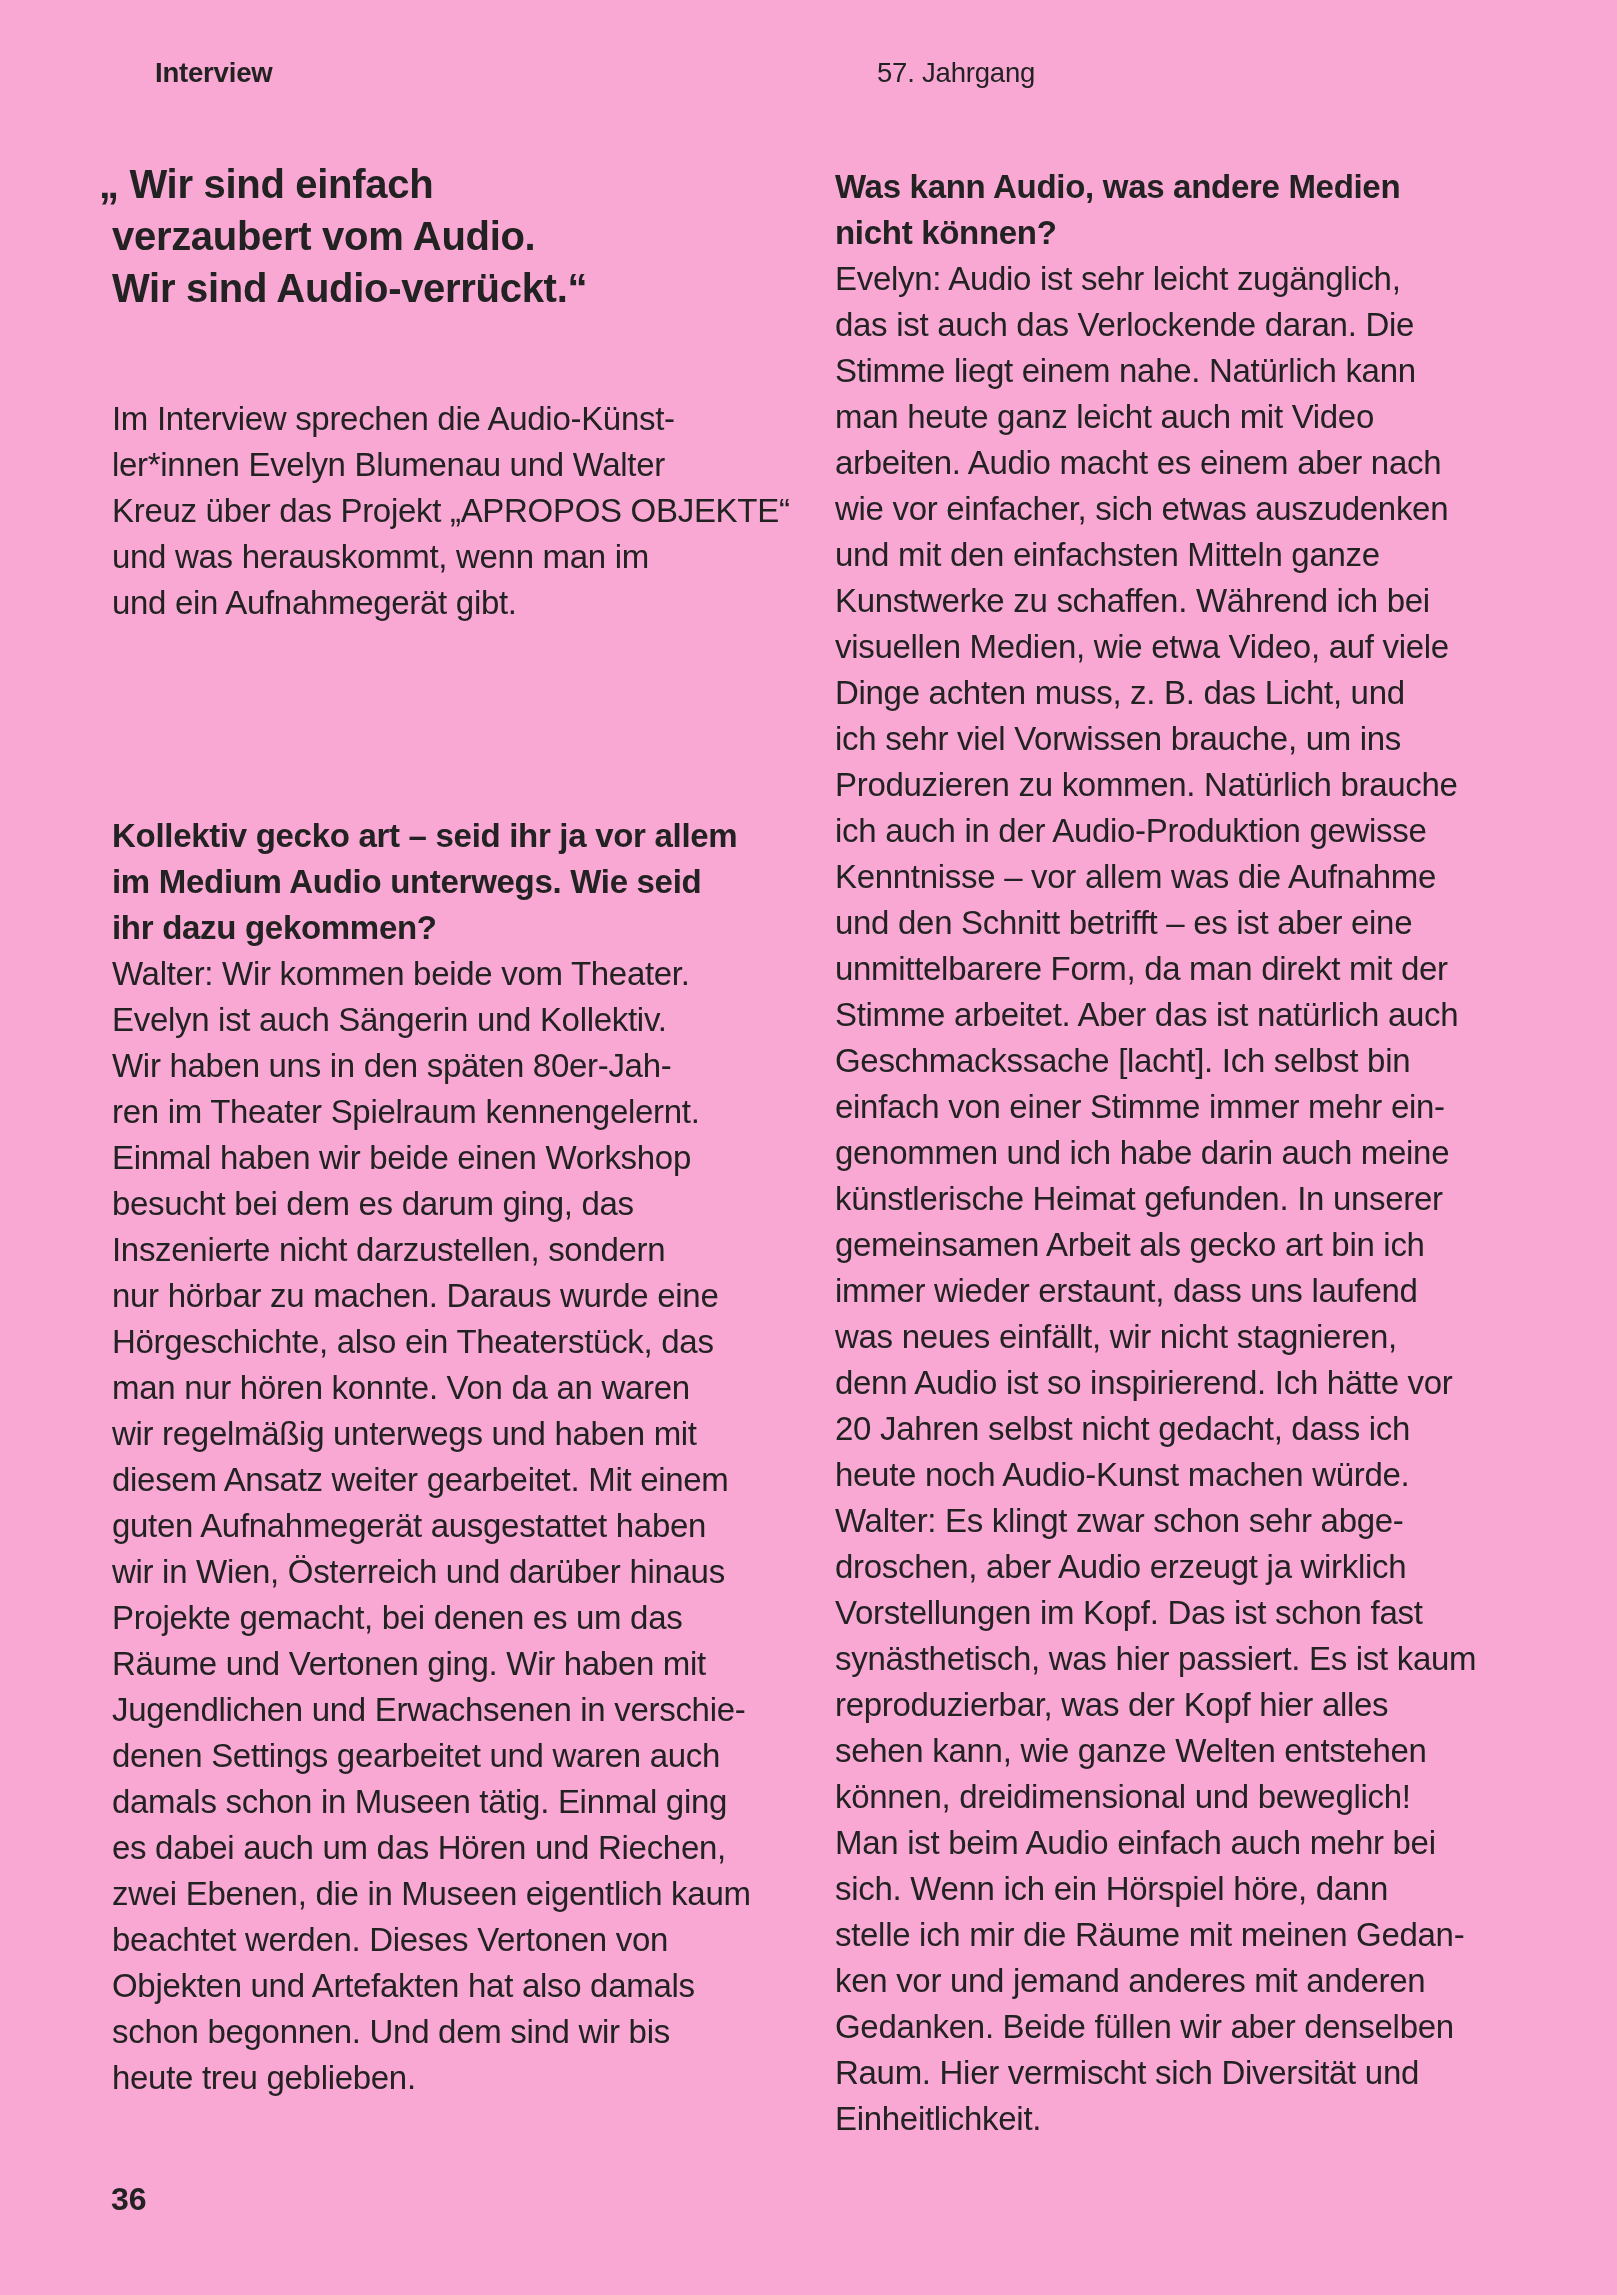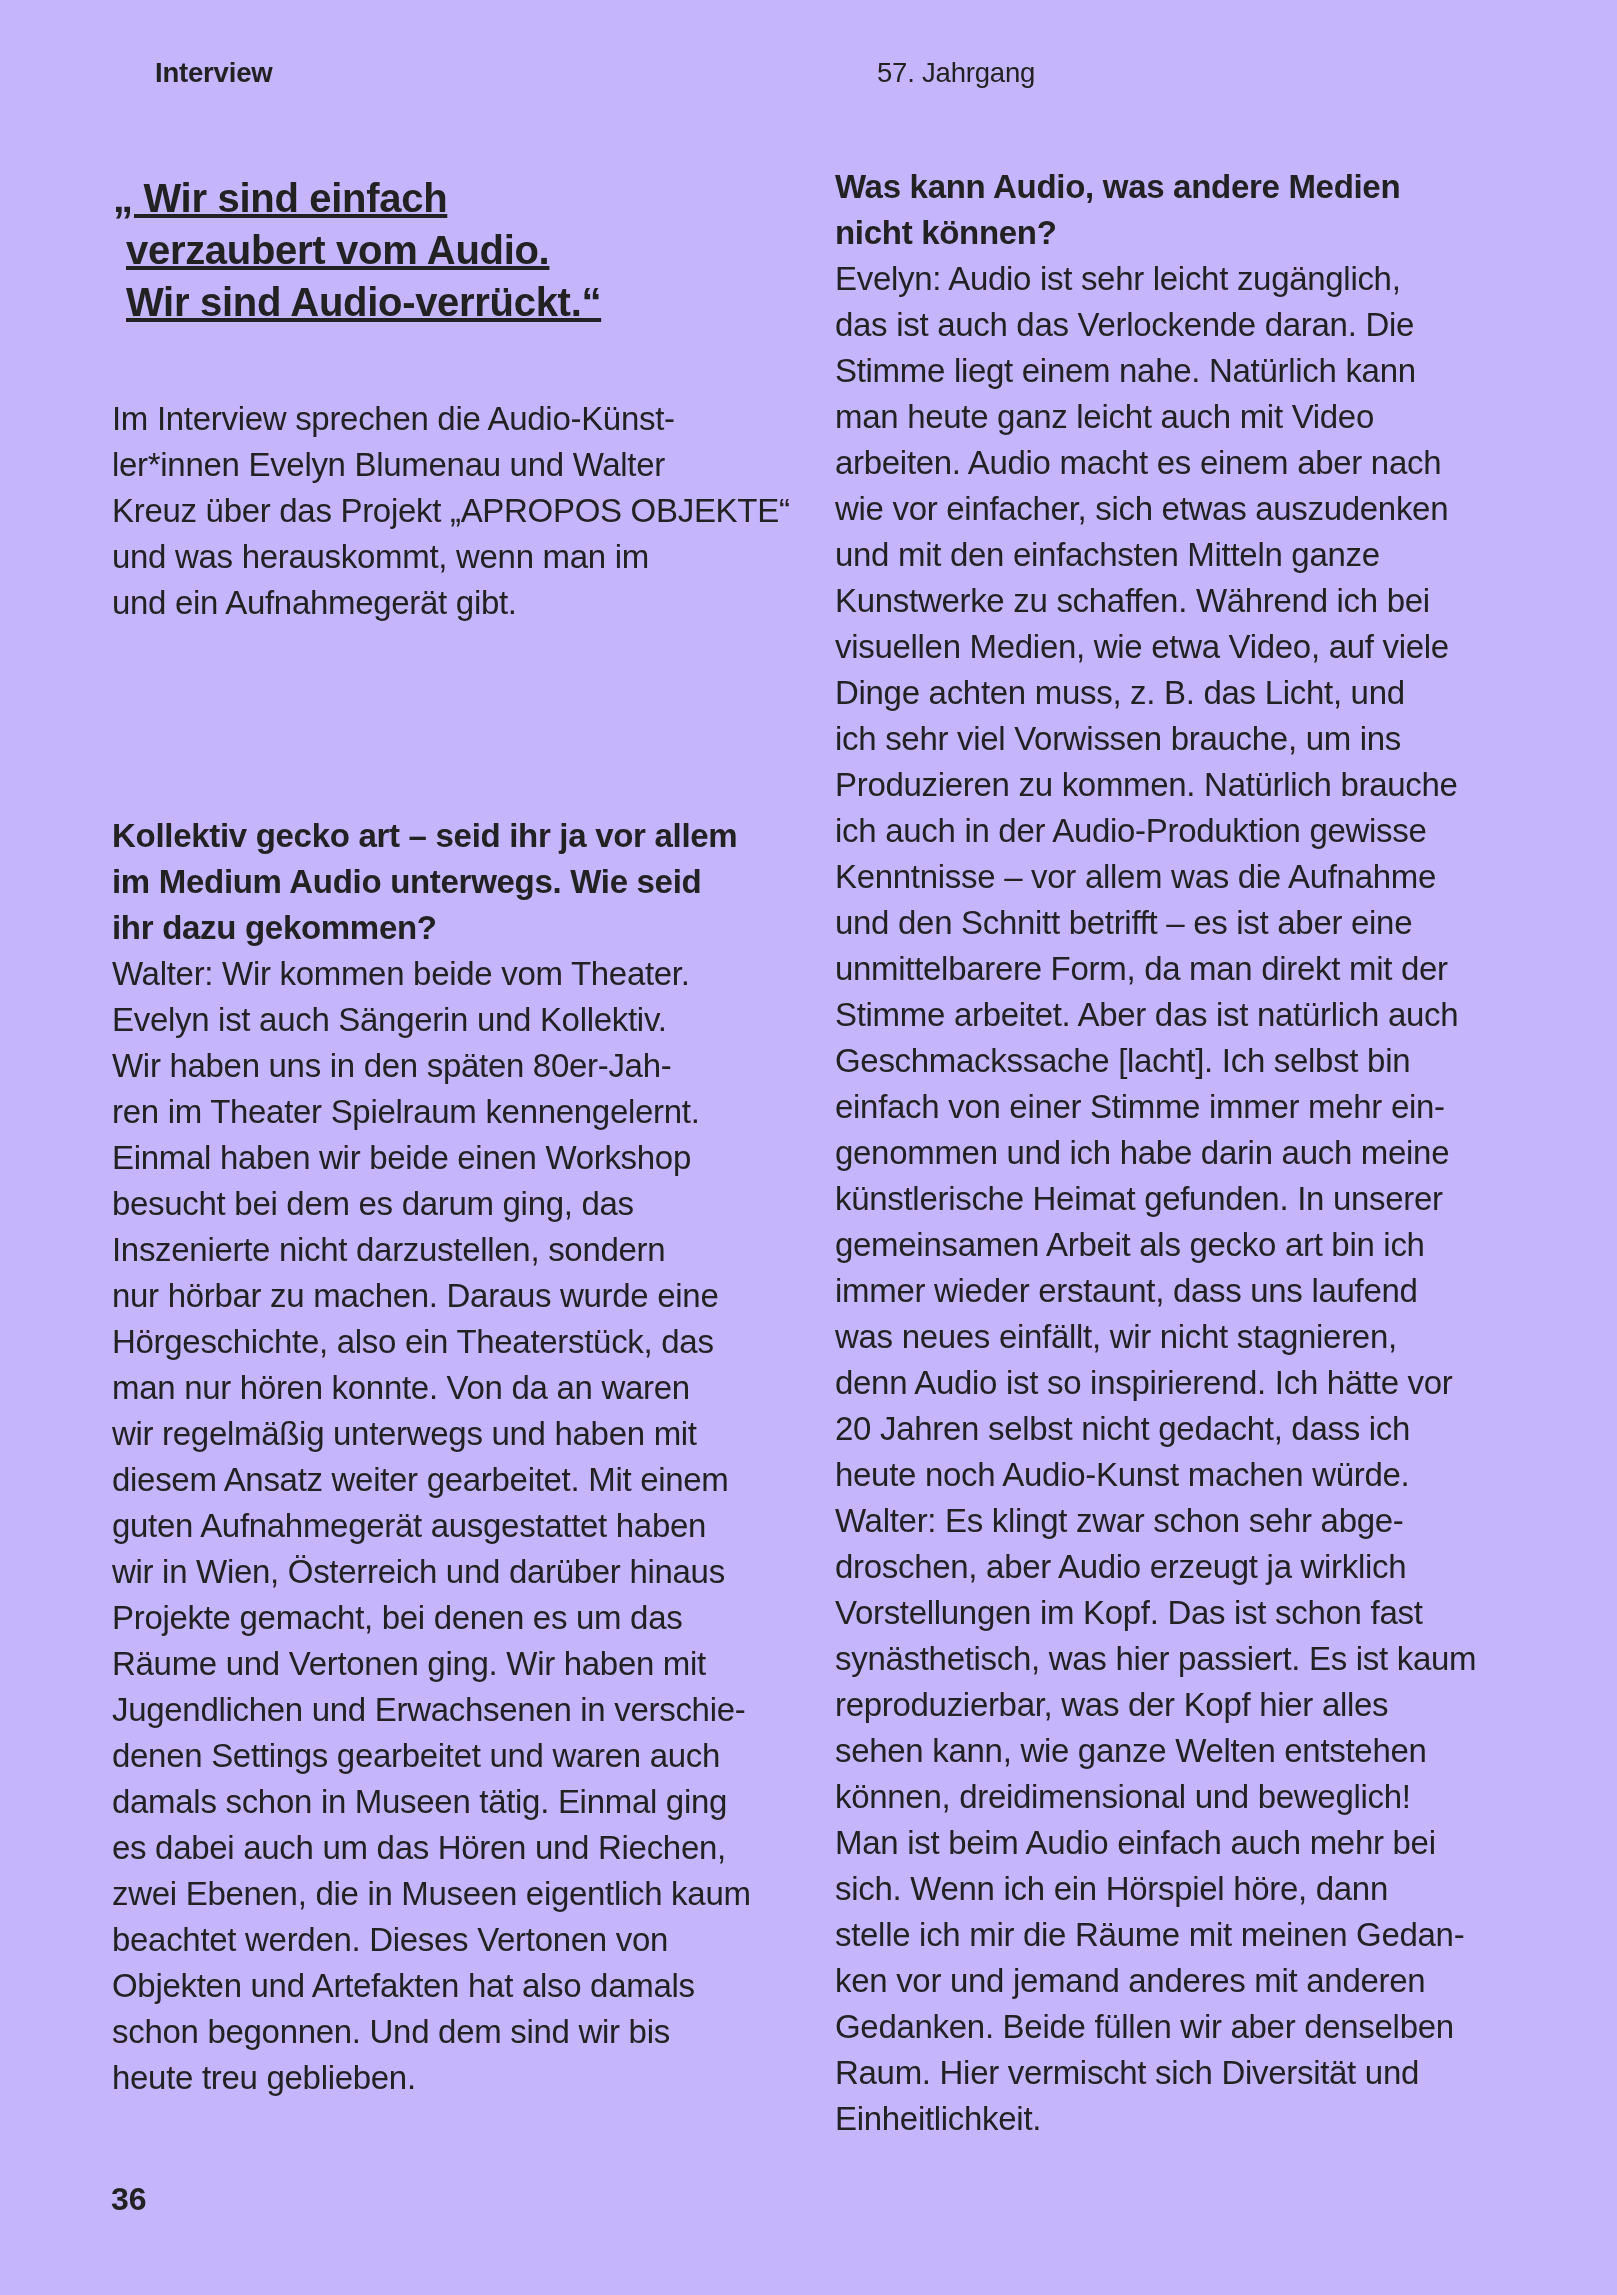--- a/index.html
+++ b/index.html
@@ -8,43 +8,42 @@
     background: #ffffff;
   }
   body {
     width: 1617px;
     height: 2295px;
     position: relative;
     overflow: hidden;
     color: #222222;
     font-family: "Liberation Sans", "DejaVu Sans", sans-serif;
   }
-  .page { position: absolute; left: 0; top: 0; width: 1617px; height: 2295px; background: #c4b5fd; }
+  .page { position: absolute; left: 0; top: 0; width: 1617px; height: 2295px; background: #f9a8d4; }
 
   .running-head {
     position: absolute;
     top: 55px;
     font-size: 27.5px;
     line-height: 36px;
     letter-spacing: -0.2px;
   }
   .running-head.section { left: 155px; font-weight: bold; }
   .running-head.issue { left: 877px; font-weight: normal; }
 
   .headline {
     position: absolute;
     left: 99px;
     top: 158px;
     width: 695px;
     font-size: 40px;
     line-height: 52px;
     font-weight: bold;
     letter-spacing: -0.3px;
-    margin: 14px;
-    text-decoration: underline;
+    margin: 0;
   }
   .headline .hl-line { display: block; white-space: nowrap; }
   .headline .hl-line.indent { padding-left: 13px; }
 
   .text-block {
     position: absolute;
     font-size: 33px;
     line-height: 46px;
     letter-spacing: -0.3px;
   }

